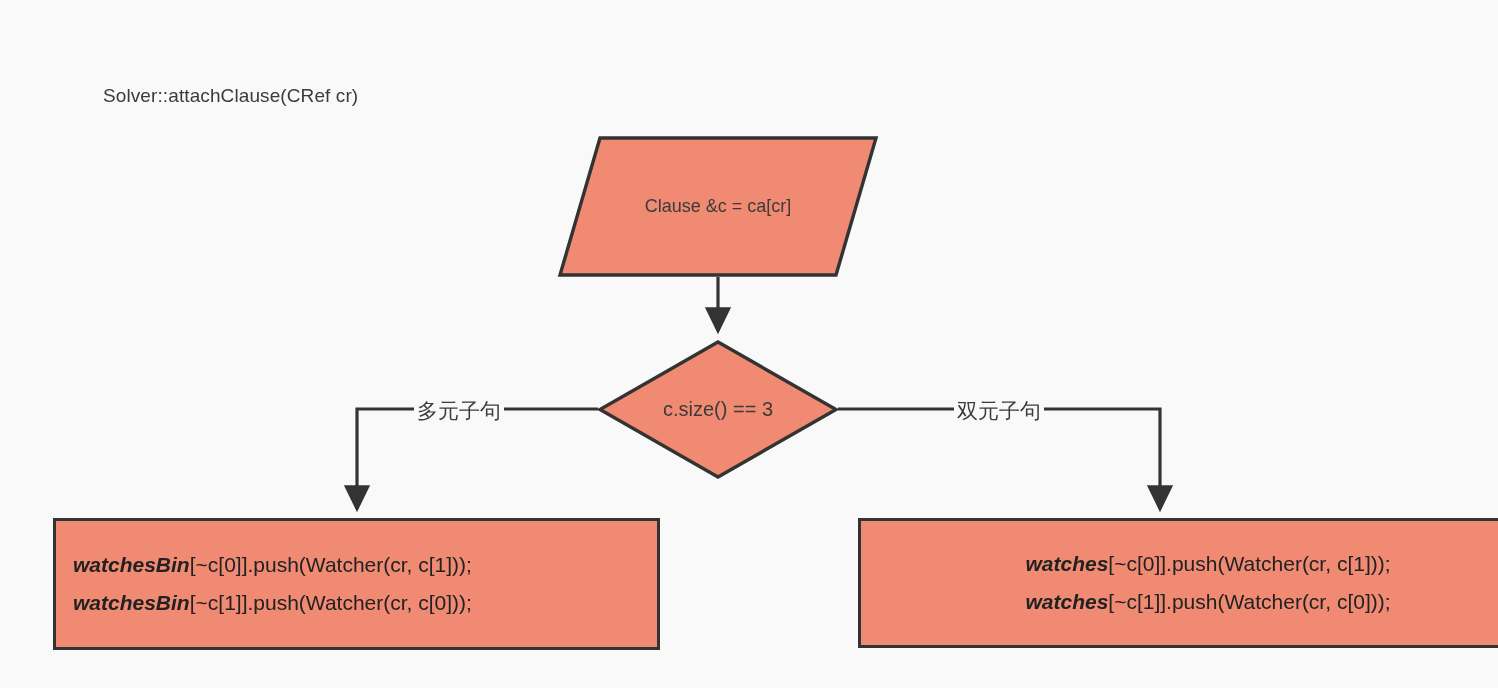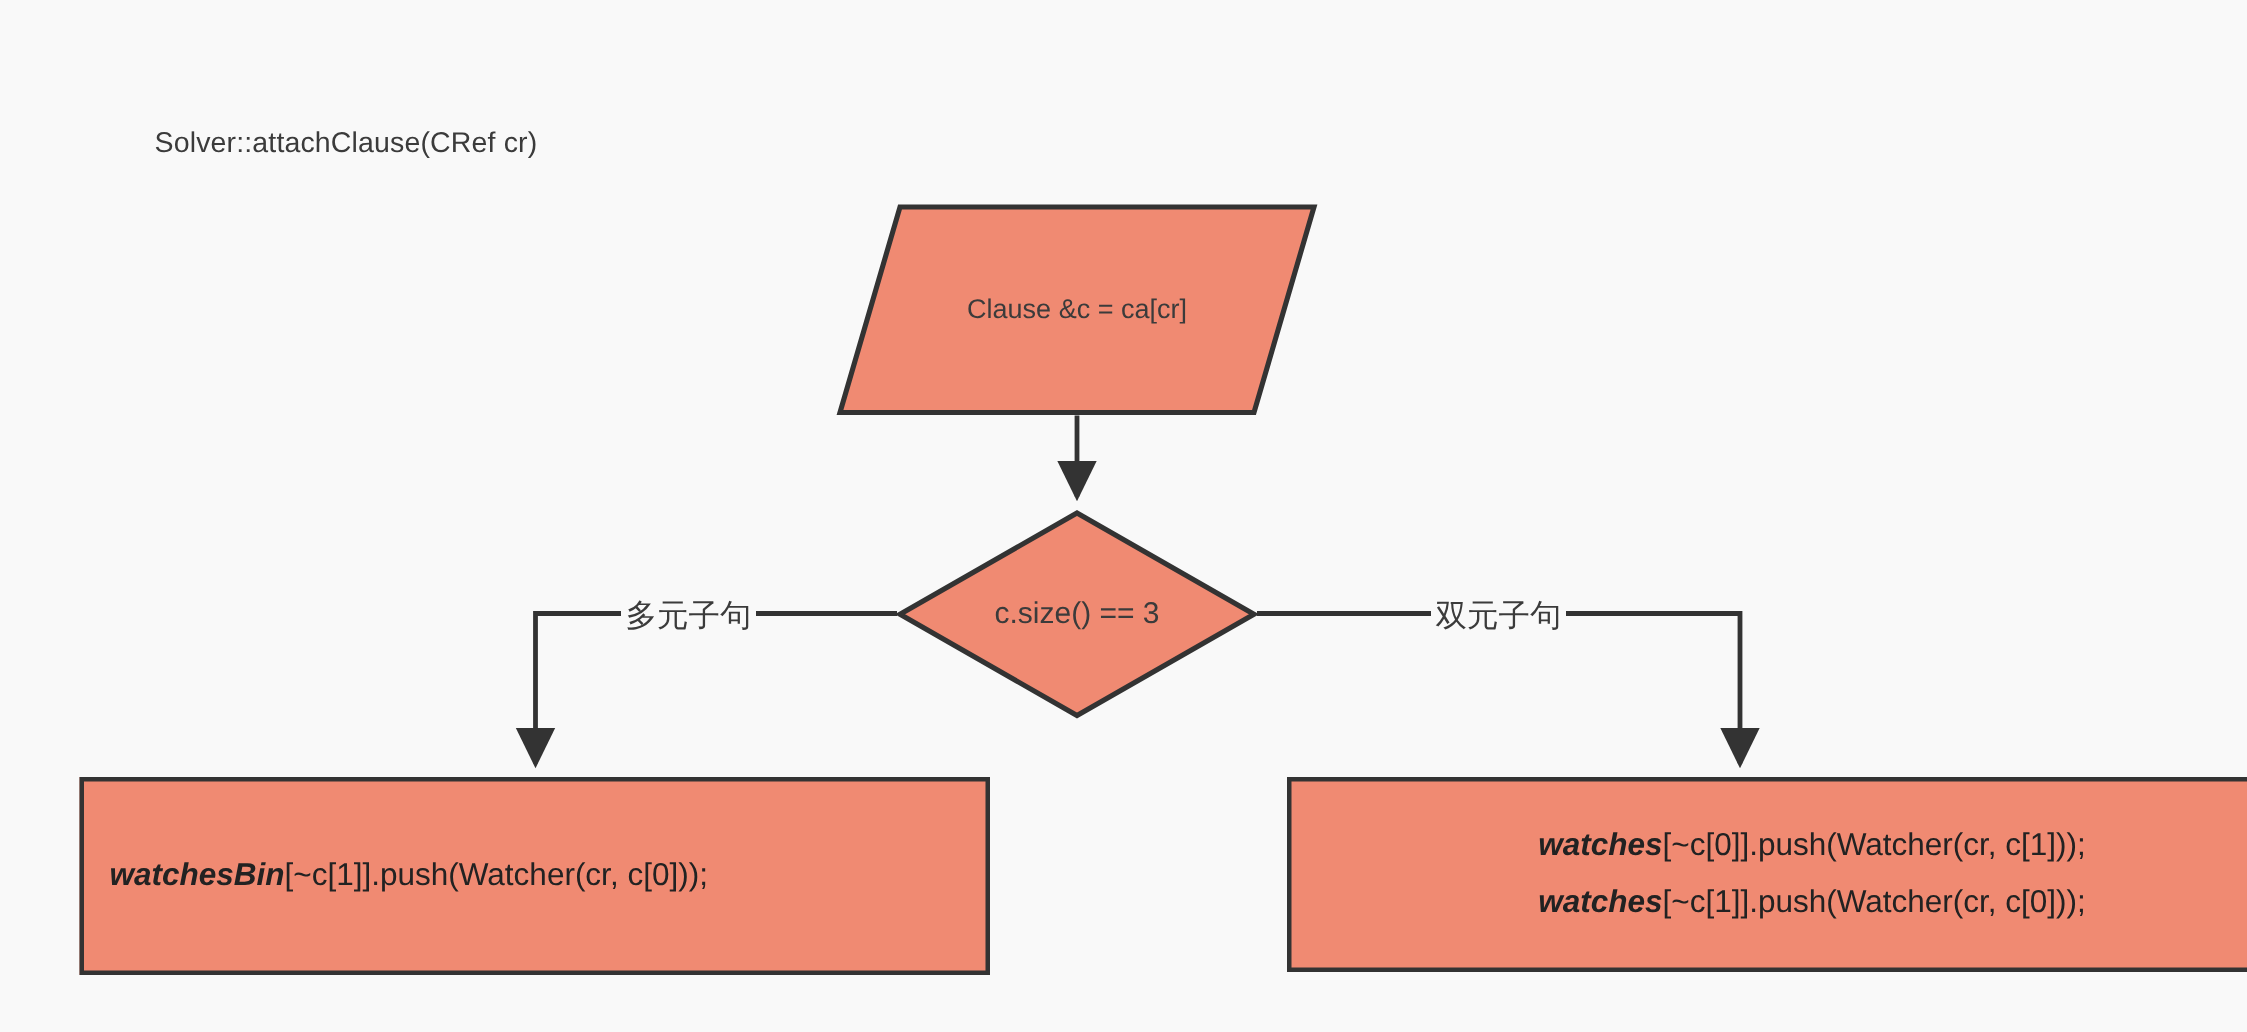--- a/index.html
+++ b/index.html
@@ -165,20 +165,23 @@
       <polygon points="120,2 238,69.5 120,137 2,69.5" fill="#f08a72" stroke="#333333" stroke-width="3.4" stroke-linejoin="miter"></polygon>
     </svg>
     <div class="node-label">c.size() == 3</div>
   </div>
 
   <div id="edge-label-left" class="edge-label">多元子句</div>
   <div id="edge-label-right" class="edge-label">双元子句</div>
 
   <div id="node-bin" class="process-box">
     <div class="code-line">
+      <span class="ident">watchesBin</span><span>[~c[0]].push(Watcher(cr, c[1]));</span>
+    </div>
+    <div class="code-line">
       <span class="ident">watchesBin</span><span>[~c[1]].push(Watcher(cr, c[0]));</span>
     </div>
   </div>
 
   <div id="node-multi" class="process-box">
     <div class="code-line">
       <span class="ident">watches</span><span>[~c[0]].push(Watcher(cr, c[1]));</span>
     </div>
     <div class="code-line">
       <span class="ident">watches</span><span>[~c[1]].push(Watcher(cr, c[0]));</span>

